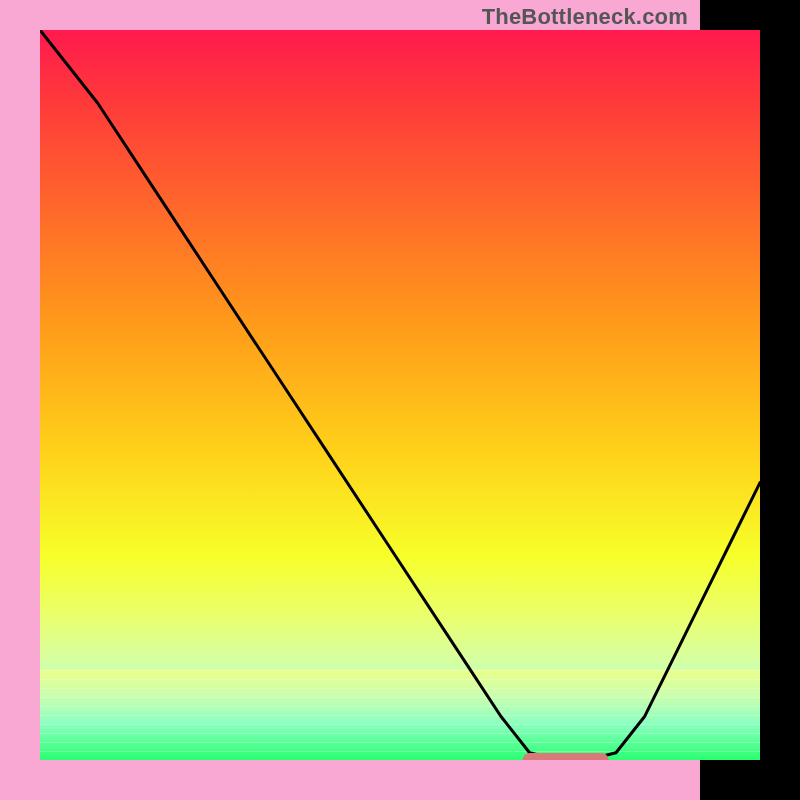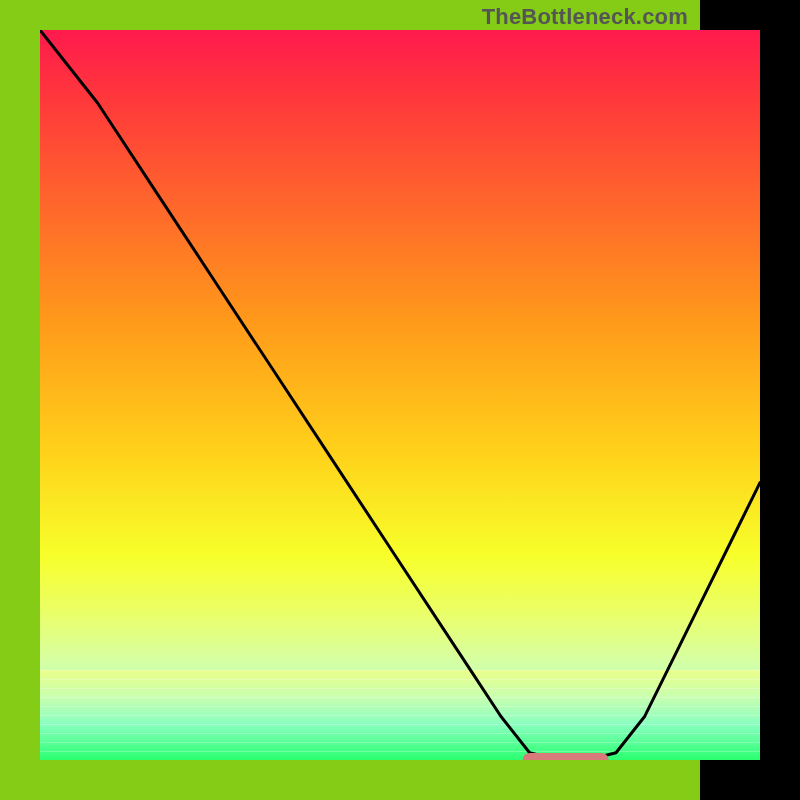--- a/index.html
+++ b/index.html
@@ -8,21 +8,21 @@
     width: 800px;
     height: 800px;
     background: #000;
     font-family: Arial, Helvetica, sans-serif;
     overflow: hidden;
   }
   .frame {
     position: relative;
     width: 700px;
     height: 800px;
-    background: #84cc16;
+    background: #f9a8d4;
   }
   .attribution {
     position: absolute;
     top: 4px;
     right: 12px;
     color: #555;
     font-size: 22px;
     font-weight: bold;
     letter-spacing: 0.2px;
     z-index: 3;

